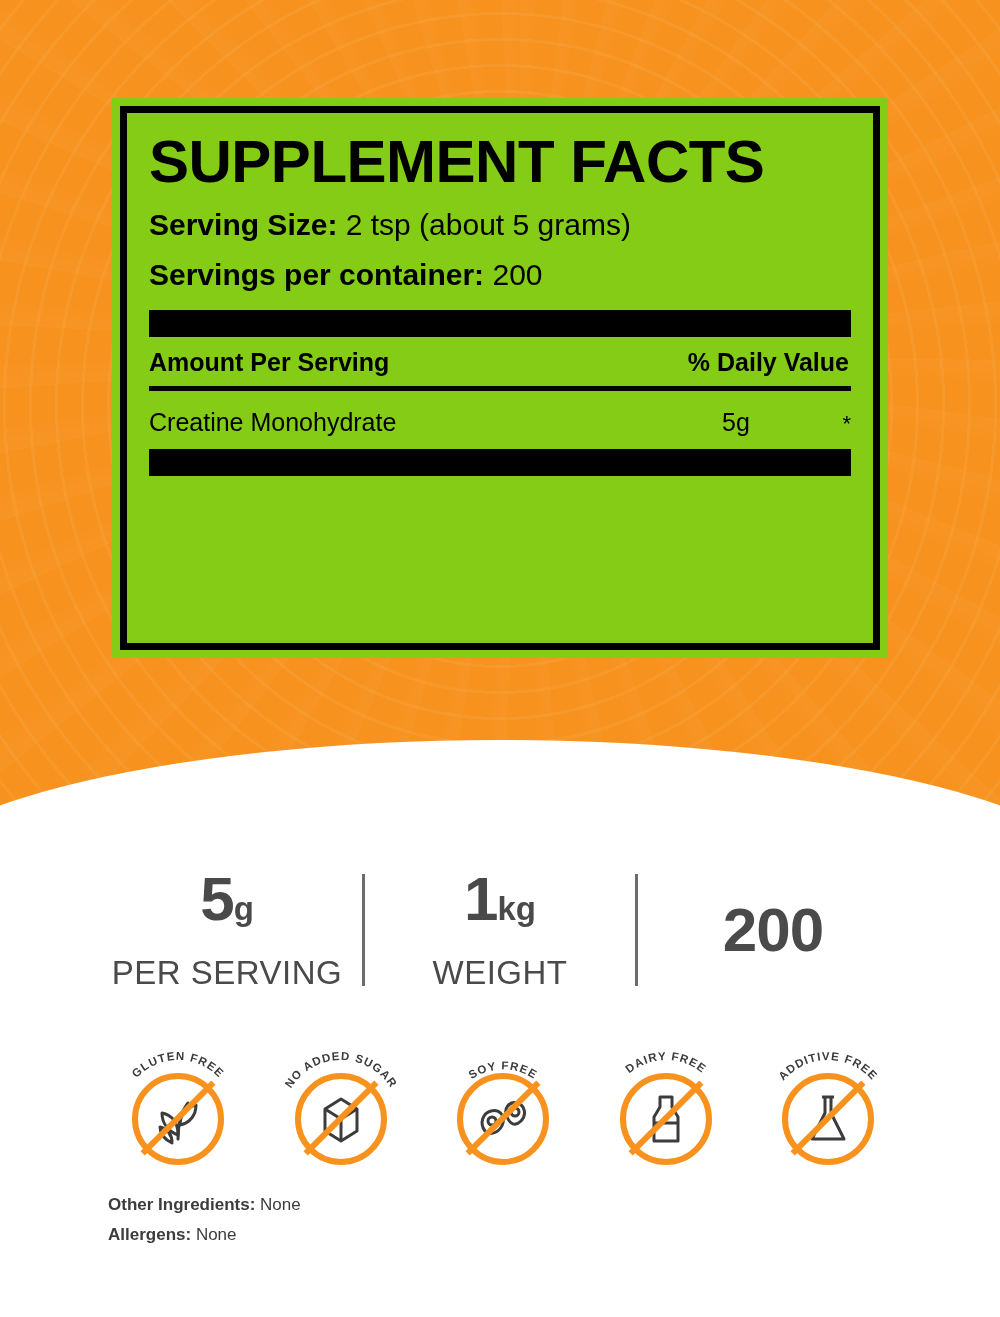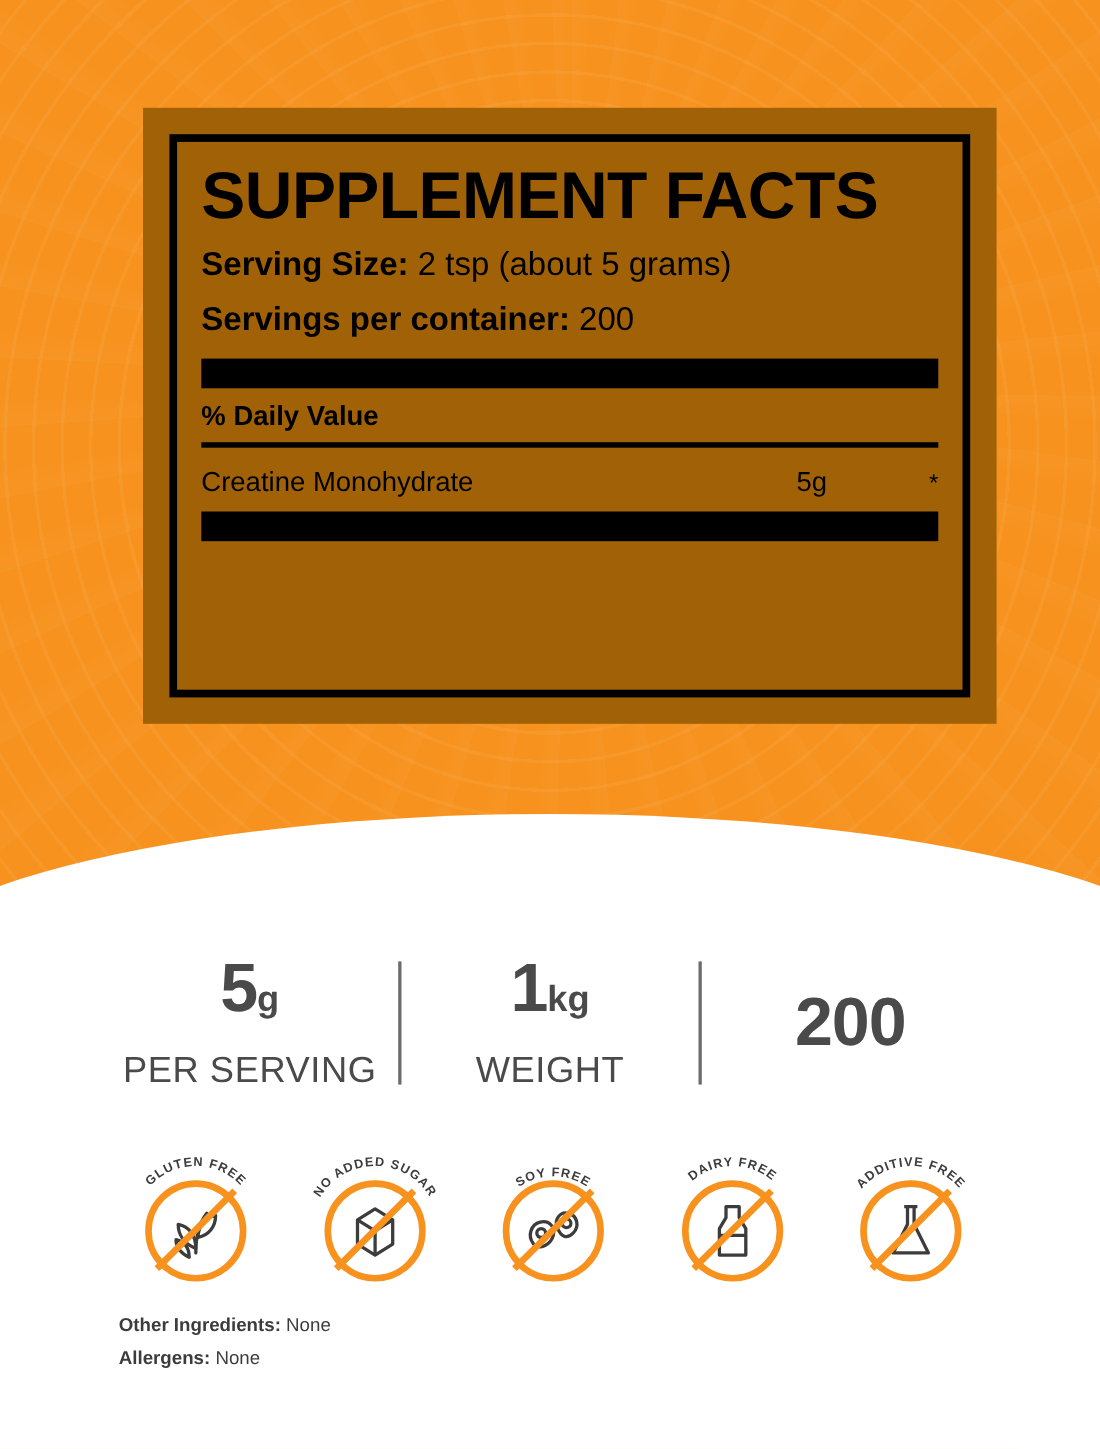--- a/index.html
+++ b/index.html
@@ -73,26 +73,26 @@
     left: 0;
     top: 880px;
     width: 1000px;
     height: 437px;
     background: #ffffff;
   }
 
   
   .sf-outer {
     position: absolute;
-    left: 130px;
+    left: 112px;
     top: 98px;
     width: 776px;
     height: 560px;
-    background: #a16207;
-    padding: 24px;
+    background: #84cc16;
+    padding: 8px;
   }
   .sf-inner {
     width: 100%;
     height: 100%;
     border: 7px solid #000000;
     padding: 18px 22px 10px 22px;
   }
   .sf-title {
     font-size: 60px;
     font-weight: bold;
@@ -270,20 +270,21 @@
       </div>
 
       <div class="sf-line">
         <b>Servings per container:</b>
         <span>200</span>
       </div>
 
       <div class="bar-thick"></div>
 
       <div class="row-head">
+        <span>Amount Per Serving</span>
         <span class="dv">% Daily Value</span>
       </div>
 
       <div class="row-item">
         <span class="name">Creatine Monohydrate</span>
         <span class="amt">5g</span>
         <span class="star">*</span>
       </div>
 
       <div class="bar-thick-2"></div>

